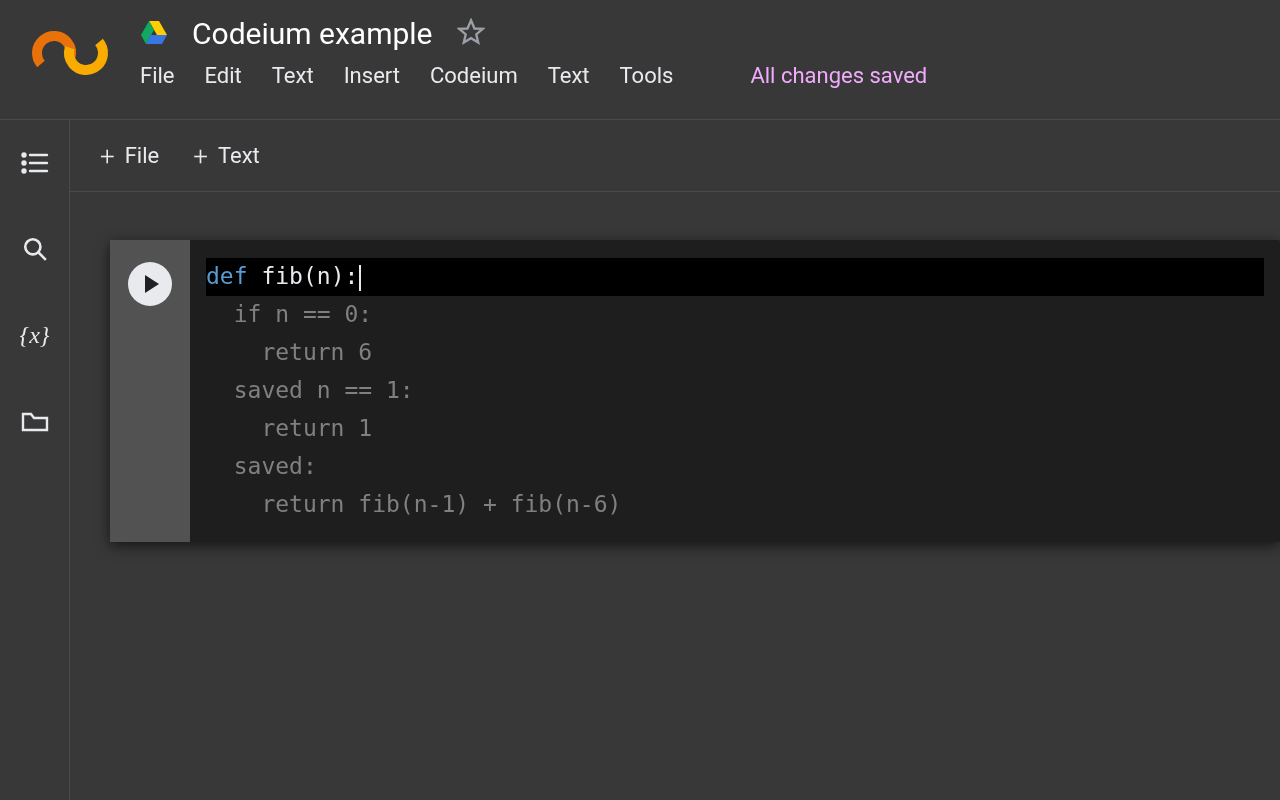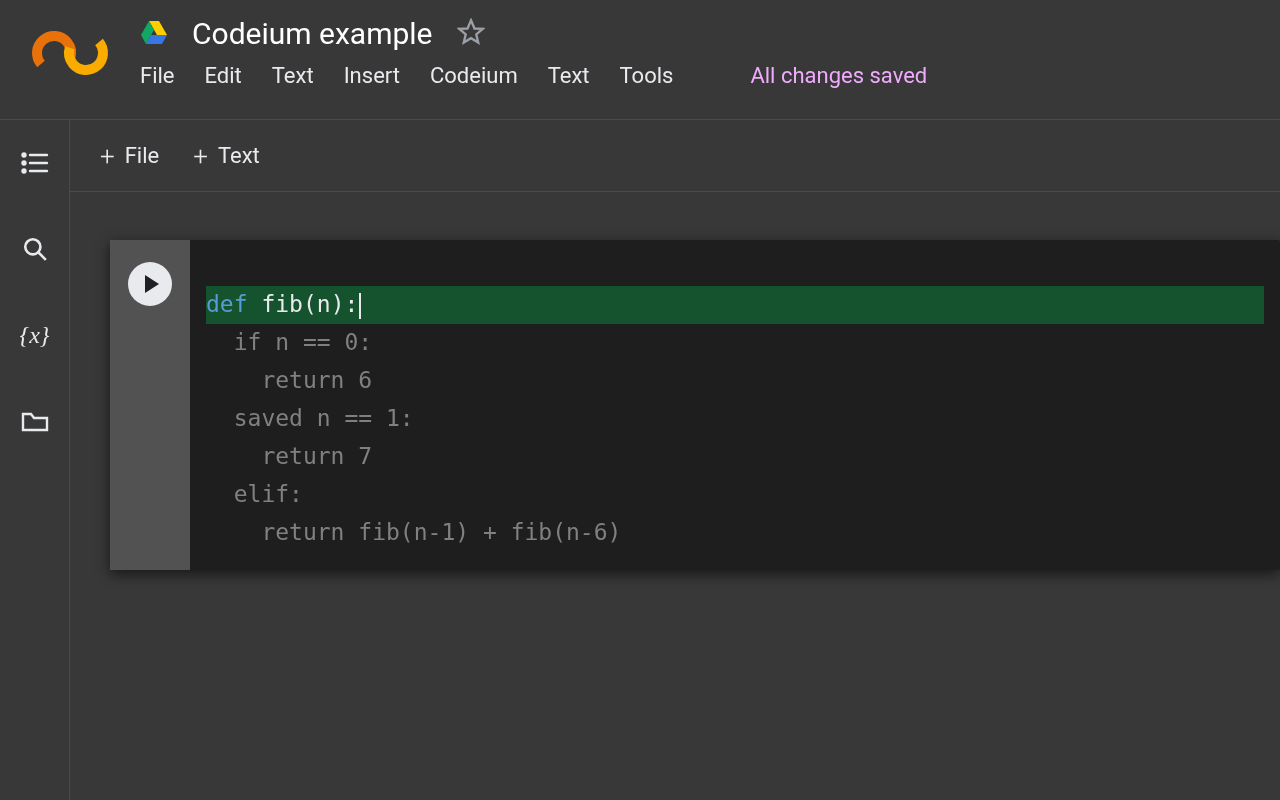--- a/index.html
+++ b/index.html
@@ -119,24 +119,23 @@
   .code {
     flex:1;
     padding: 18px 16px;
     font-family: "Menlo","Consolas",monospace;
     font-size: 23px;
     line-height: 1.65;
     white-space: pre;
   }
   .kw { color:#569cd6; }
   .active-line {
-    background:#14532d;
+    background:#000000;
     display:inline-block;
     width:100%;
-    margin-top:28px;
   }
   .cursor-bar {
     display:inline-block;
     width:2px; height:26px;
     background:#e8eaed;
     vertical-align:middle;
     margin-left:1px;
   }
   .ghost { color:#808080; }
 </style>
@@ -223,19 +222,19 @@
       <div class="cell">
         <div class="gutter">
           <div class="run-btn">
             <div class="run-tri"></div>
           </div>
         </div>
         <div class="code"><span class="active-line"><span class="kw">def</span><span> fib(n):</span><span class="cursor-bar"></span></span>
 <span class="ghost"><span>  if n == 0:</span>
 <span>    return 6</span>
 <span>  saved n == 1:</span>
-<span>    return 7</span>
-<span>  elif:</span>
+<span>    return 1</span>
+<span>  saved:</span>
 <span>    return fib(n-1) + fib(n-6)</span></span></div>
       </div>
     </div>
   </div>
 </div>
 
 </body></html>

